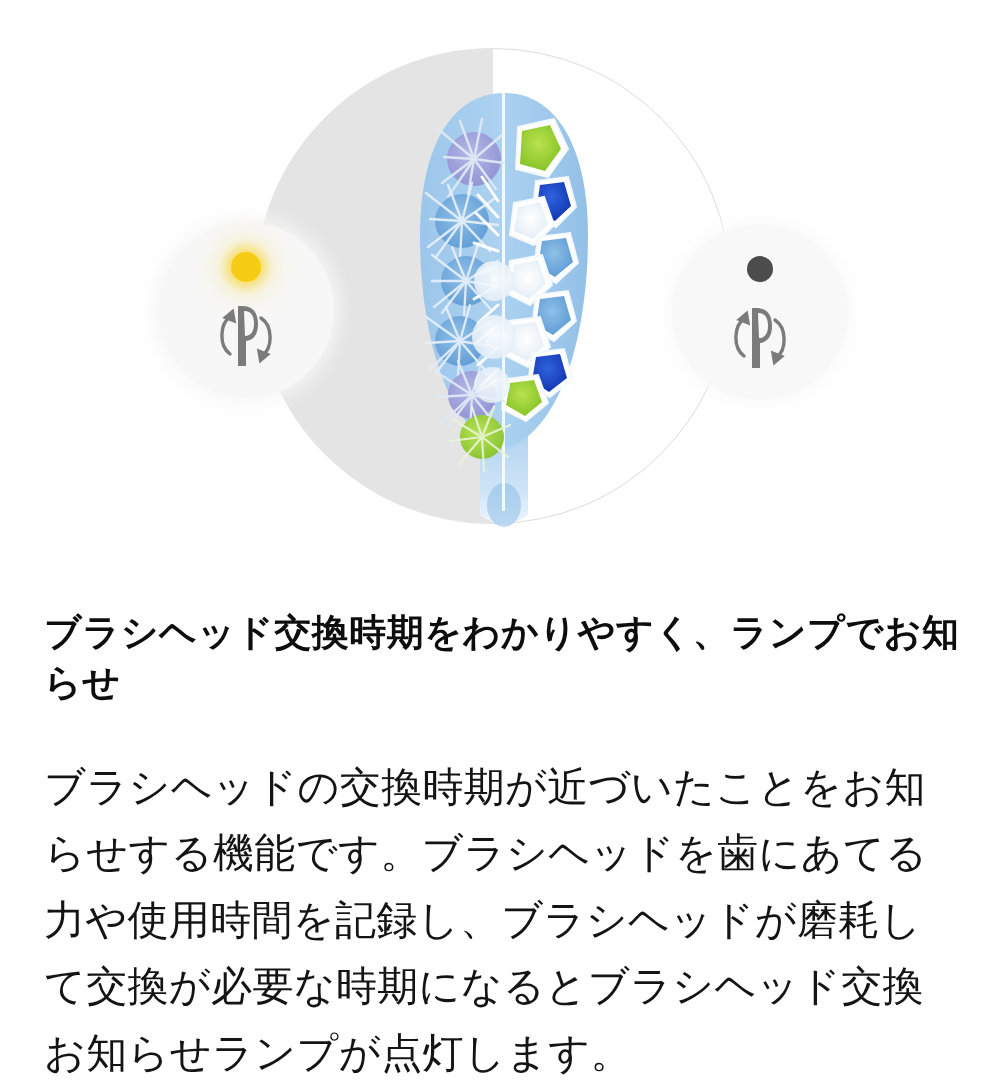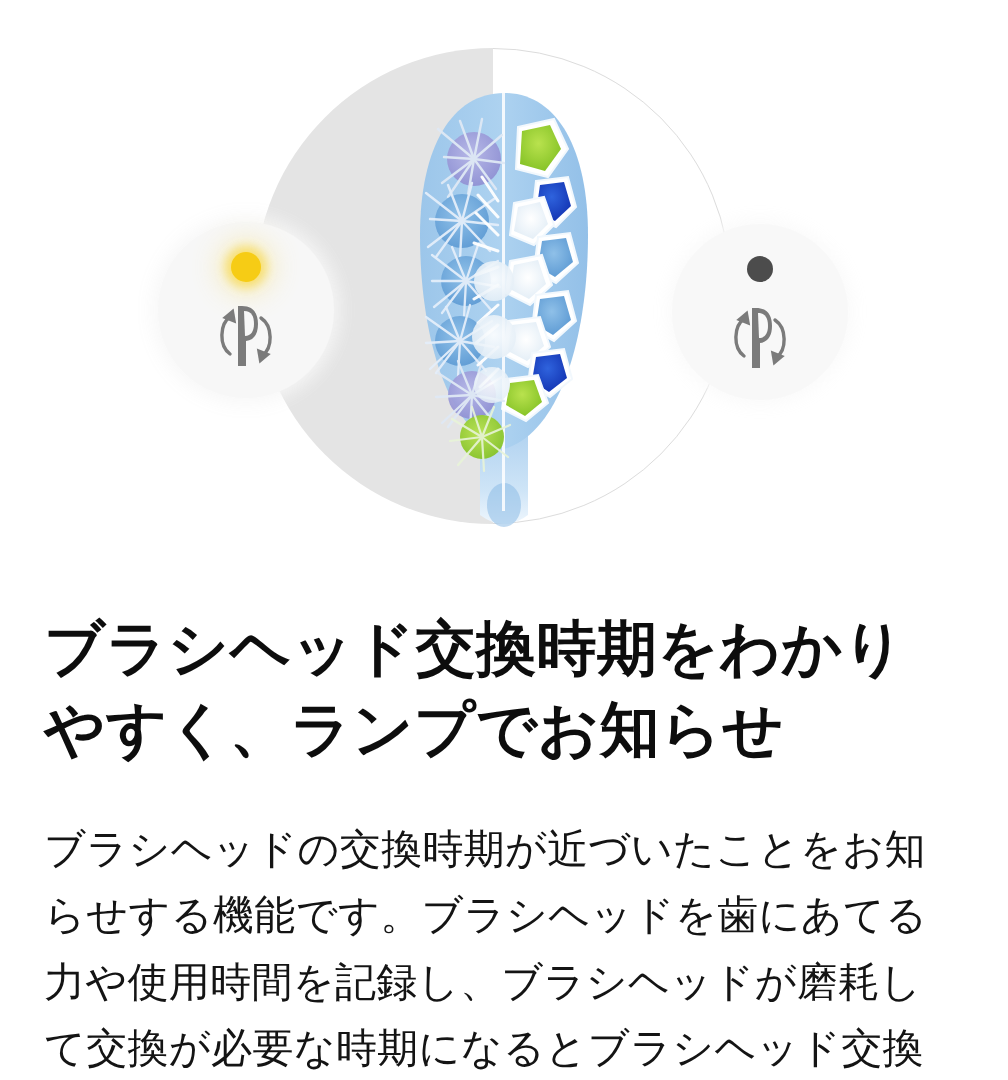--- a/index.html
+++ b/index.html
@@ -127,21 +127,21 @@
     position: absolute;
     left: 0;
     top: 580px;
     width: 1008px;
     padding: 0 44px 0 44px;
     box-sizing: border-box;
   }
   .headline {
     margin: 0;
     padding-top: 28px;
-    font-size: 60px;
+    font-size: 37px;
     line-height: 1.35;
     font-weight: 700;
     letter-spacing: 0.5px;
     color: #0d0d0d;
   }
   .bodycopy {
     margin: 0;
     padding-top: 46px;
     font-size: 41px;
     line-height: 1.62;

